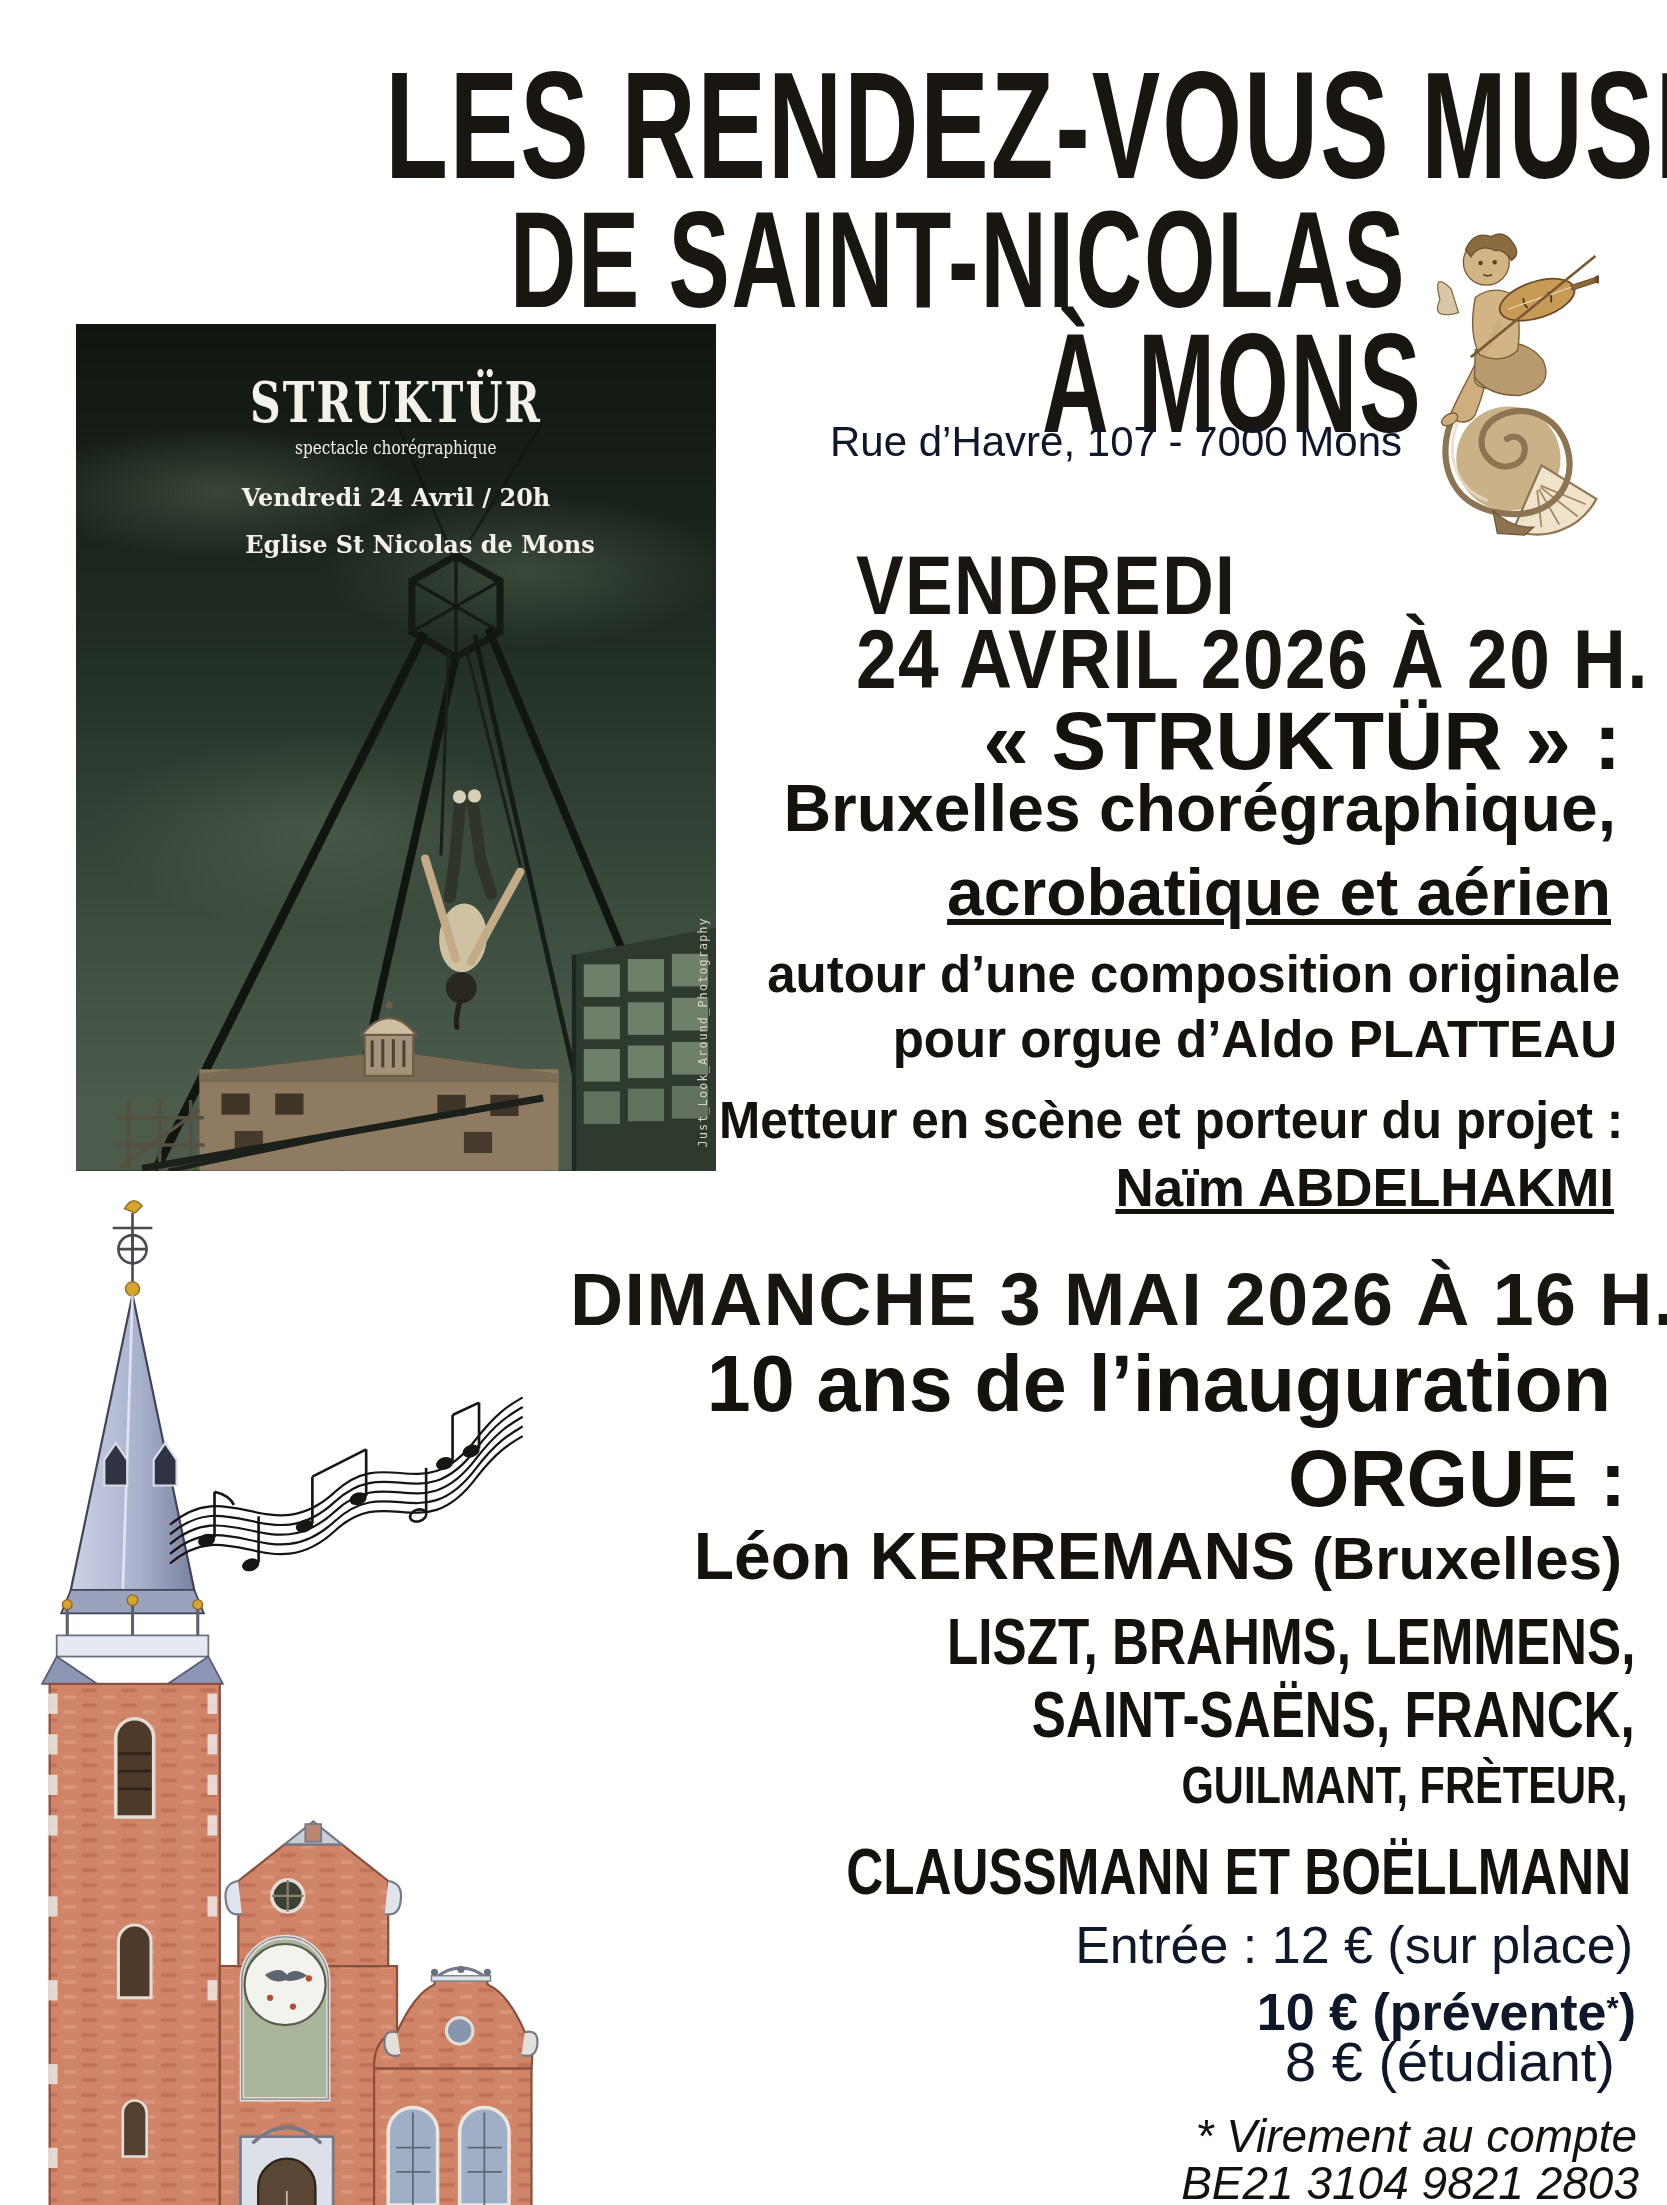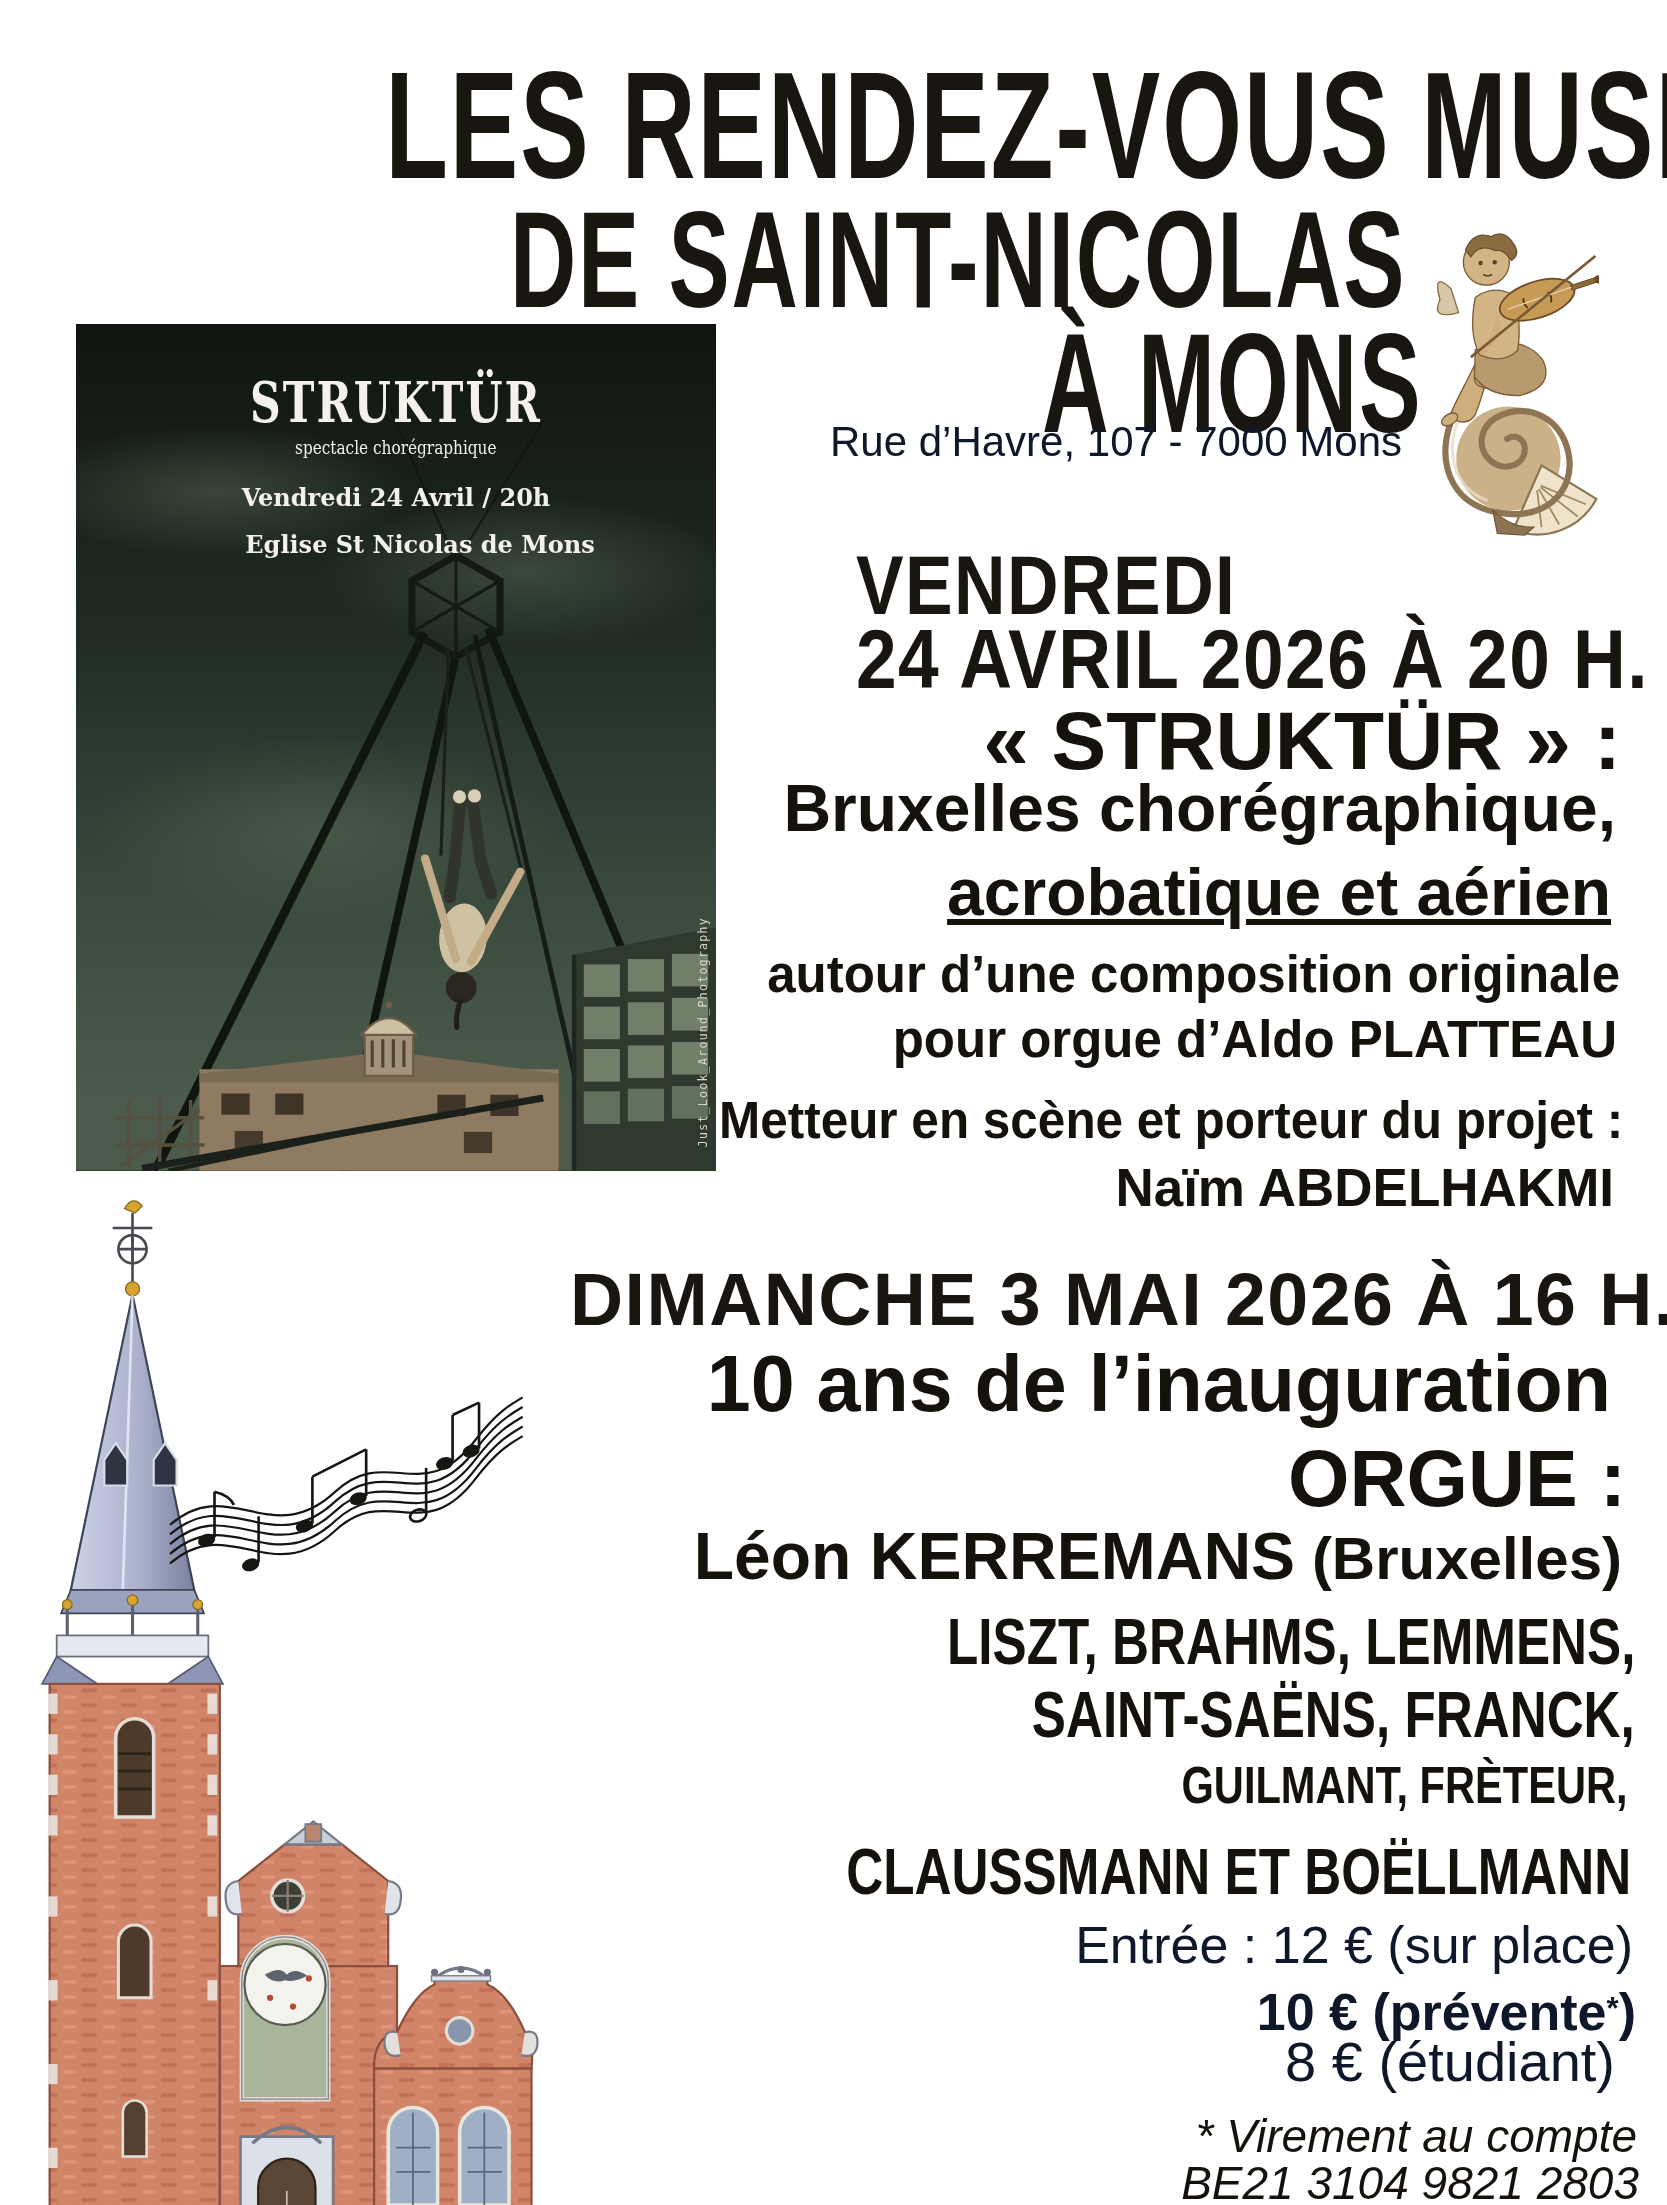--- a/index.html
+++ b/index.html
@@ -166,21 +166,21 @@
   <span class="sx" style="transform:scaleX(0.87);transform-origin:left top;">24 AVRIL 2026 À 20 H.</span>
 </div>
 <div class="abs bold" style="right:46px;top:700px;font-size:82px;">« STRUKTÜR » :</div>
 <div class="abs bold" style="right:51px;top:775px;font-size:66px;">Bruxelles chorégraphique,</div>
 <div class="abs bold" style="right:56px;top:859px;font-size:66px;text-decoration:underline;">acrobatique et aérien</div>
 <div class="abs bold" style="right:47px;top:949px;font-size:51px;">autour d’une composition originale</div>
 <div class="abs bold" style="right:50px;top:1014px;font-size:51px;">pour orgue d’Aldo PLATTEAU</div>
 <div class="abs bold" style="right:44px;top:1095px;font-size:51px;">
   <span class="sx" style="transform:scaleX(0.97);transform-origin:right top;">Metteur en scène et porteur du projet :</span>
 </div>
-<div class="abs bold" style="right:53px;top:1161px;font-size:53px;">Naïm ABDELHAKMI</div>
+<div class="abs bold" style="right:53px;top:1161px;font-size:53px;text-decoration:underline;">Naïm ABDELHAKMI</div>
 
 <svg class="abs" style="left:0;top:1191px;" width="556" height="1111" viewBox="0 0 1260 2520">
   <defs>
     <linearGradient id="spireGrad" x1="0" y1="0" x2="1" y2="0">
       <stop offset="0" stop-color="#ccd2e6"></stop>
         <stop offset="0.55" stop-color="#aab1cc"></stop>
         <stop offset="1" stop-color="#79819f"></stop>
     </linearGradient>
     <pattern id="bricks" width="90" height="34" patternUnits="userSpaceOnUse">
       <rect width="90" height="34" fill="#d08468"></rect>

